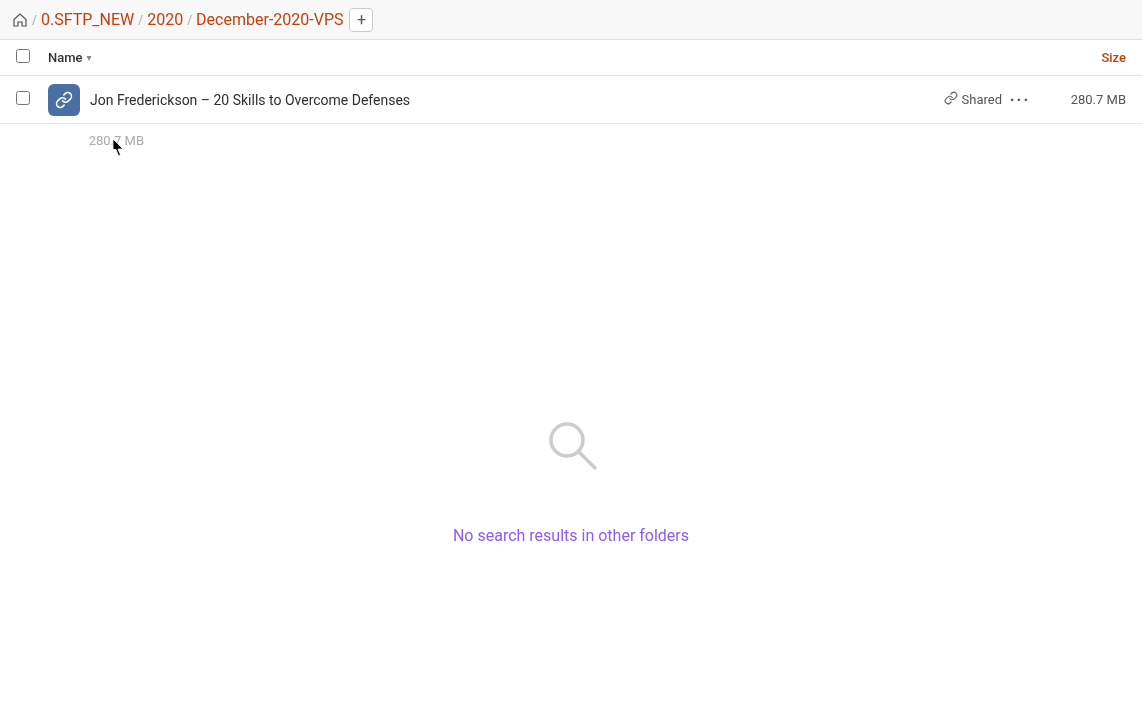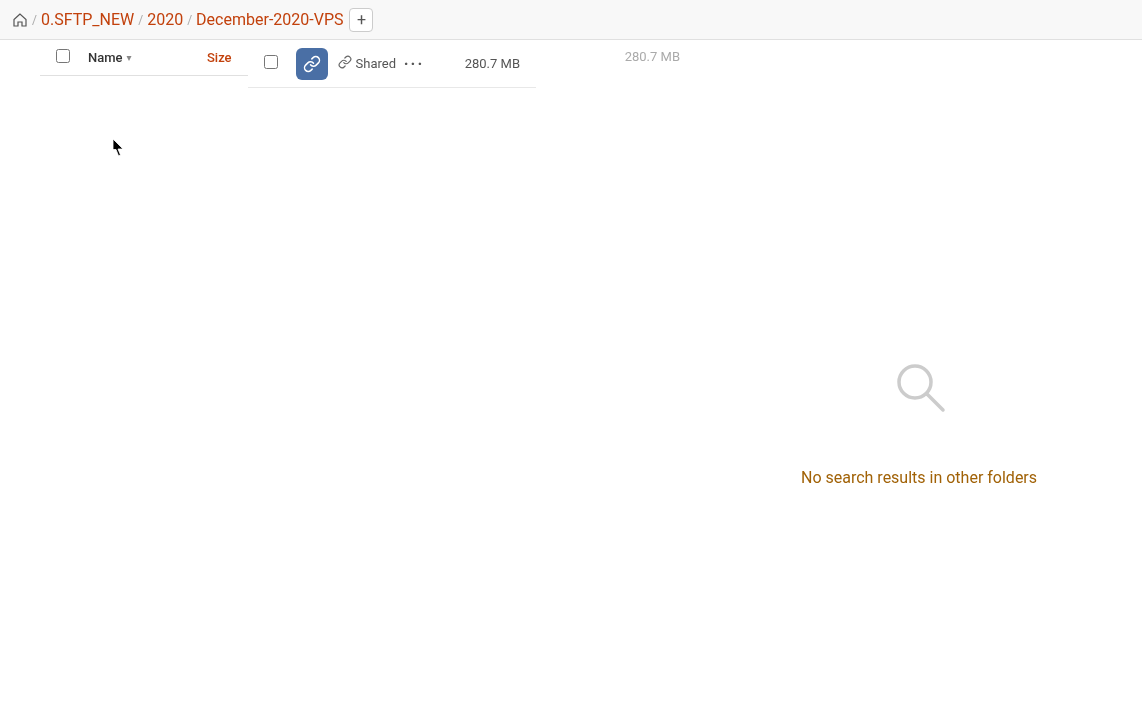--- a/index.html
+++ b/index.html
@@ -218,21 +218,21 @@
       padding: 80px 0 0 0;
     }
 
     .no-results-icon {
       color: #ccc;
       margin-bottom: 16px;
     }
 
     .no-results-text {
       font-size: 16px;
-      color: #a16207;
+      color: #8b5cf6;
       margin-top: 31px;
     }
 
     
     .cursor {
       position: absolute;
       top: 138px;
       left: 112px;
       width: 12px;
       height: 18px;
@@ -240,23 +240,22 @@
     }
 
     input[type="checkbox"] {
       width: 14px;
       height: 14px;
       cursor: pointer;
     }
 
     .main-content {
       display: flex;
-      flex-direction: row;
+      flex-direction: column;
       height: calc(720px - 40px);
-      padding-left: 40px;
     }
   </style>
 </head>
 <body>
 
 <div class="breadcrumb-bar">
   <div class="breadcrumb-home">
     <svg viewBox="0 0 16 16" fill="none" xmlns="http://www.w3.org/2000/svg">
       <path d="M8 2L2 7.5V14h4v-4h4v4h4V7.5L8 2z" stroke="#555" stroke-width="1.2" fill="none"></path>
     </svg>
@@ -289,20 +288,21 @@
     </div>
     <div class="file-icon">
       <div class="file-icon-inner">
 
         <svg viewBox="0 0 24 24" xmlns="http://www.w3.org/2000/svg">
           <path d="M10 13a5 5 0 0 0 7.54.54l3-3a5 5 0 0 0-7.07-7.07l-1.72 1.71" stroke="white" stroke-width="2" fill="none" stroke-linecap="round" stroke-linejoin="round"></path>
           <path d="M14 11a5 5 0 0 0-7.54-.54l-3 3a5 5 0 0 0 7.07 7.07l1.71-1.71" stroke="white" stroke-width="2" fill="none" stroke-linecap="round" stroke-linejoin="round"></path>
         </svg>
       </div>
     </div>
+    <span class="file-name">Jon Frederickson – 20 Skills to Overcome Defenses</span>
     <div class="file-shared-area">
       <span class="shared-link-icon">
         <svg width="14" height="14" viewBox="0 0 24 24" fill="none" xmlns="http://www.w3.org/2000/svg">
           <path d="M10 13a5 5 0 0 0 7.54.54l3-3a5 5 0 0 0-7.07-7.07l-1.72 1.71" stroke="#666" stroke-width="2" stroke-linecap="round" stroke-linejoin="round"></path>
           <path d="M14 11a5 5 0 0 0-7.54-.54l-3 3a5 5 0 0 0 7.07 7.07l1.71-1.71" stroke="#666" stroke-width="2" stroke-linecap="round" stroke-linejoin="round"></path>
         </svg>
       </span>
       <span class="shared-label">Shared</span>
     </div>
     <div class="file-more-btn">

